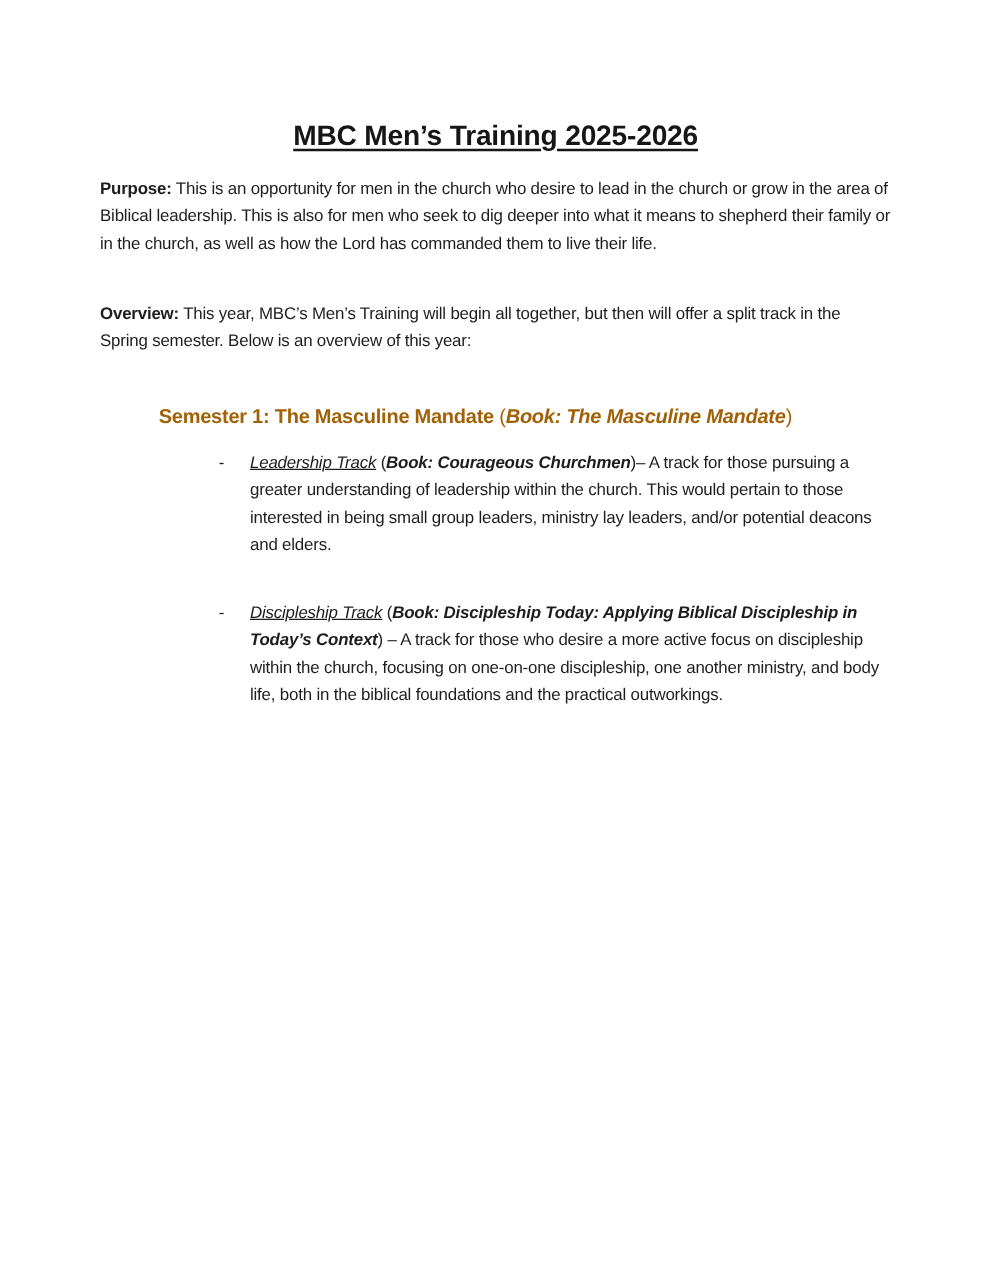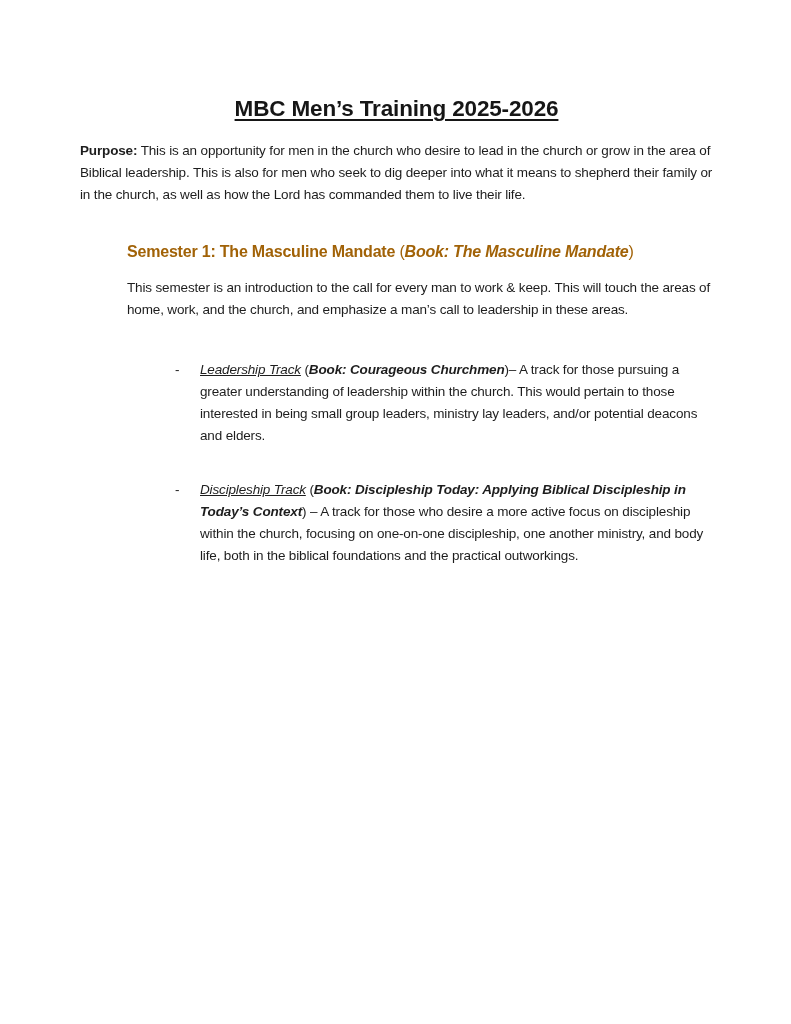--- a/index.html
+++ b/index.html
@@ -61,24 +61,24 @@
 </style>
 </head>
 <body>
 
 <div class="page">
 
   <h1 class="doc-title">MBC Men’s Training 2025-2026</h1>
 
   <p class="para para-purpose"><span class="lead-label">Purpose:</span><span> This is an opportunity for men in the church who desire to lead in the church or grow in the area of Biblical leadership. This is also for men who seek to dig deeper into what it means to shepherd their family or in the church, as well as how the Lord has commanded them to live their life.</span></p>
 
+  <p class="para para-overview"><span class="lead-label">Overview:</span><span> This year, MBC’s Men’s Training will begin all together, but then will offer a split track in the Spring semester. Below is an overview of this year:</span></p>
 
   <div class="section">
     <h2 class="section-heading"><span>Semester 1: The Masculine Mandate </span><span class="paren">(</span><span class="book-title">Book: The Masculine Mandate</span><span class="paren">)</span></h2>
-    <p class="para sem1-body">This semester is an introduction to the call for every man to work &amp; keep.  This will touch the areas of home, work, and the church, and emphasize a man’s call to leadership in these areas.</p>
   </div>
 
   <div class="section">
 
     <ul class="bullet-list">
 
       <li class="bullet">
         <span class="bullet-marker">-</span>
         <span class="bullet-content"><span class="track-name">Leadership Track</span><span> (</span><span class="book-title">Book: Courageous Churchmen</span><span>)– </span><span>A track for those pursuing a greater understanding of leadership within the church. This would pertain to those interested in being small group leaders, ministry lay leaders, and/or potential deacons and elders.</span></span>
       </li>

